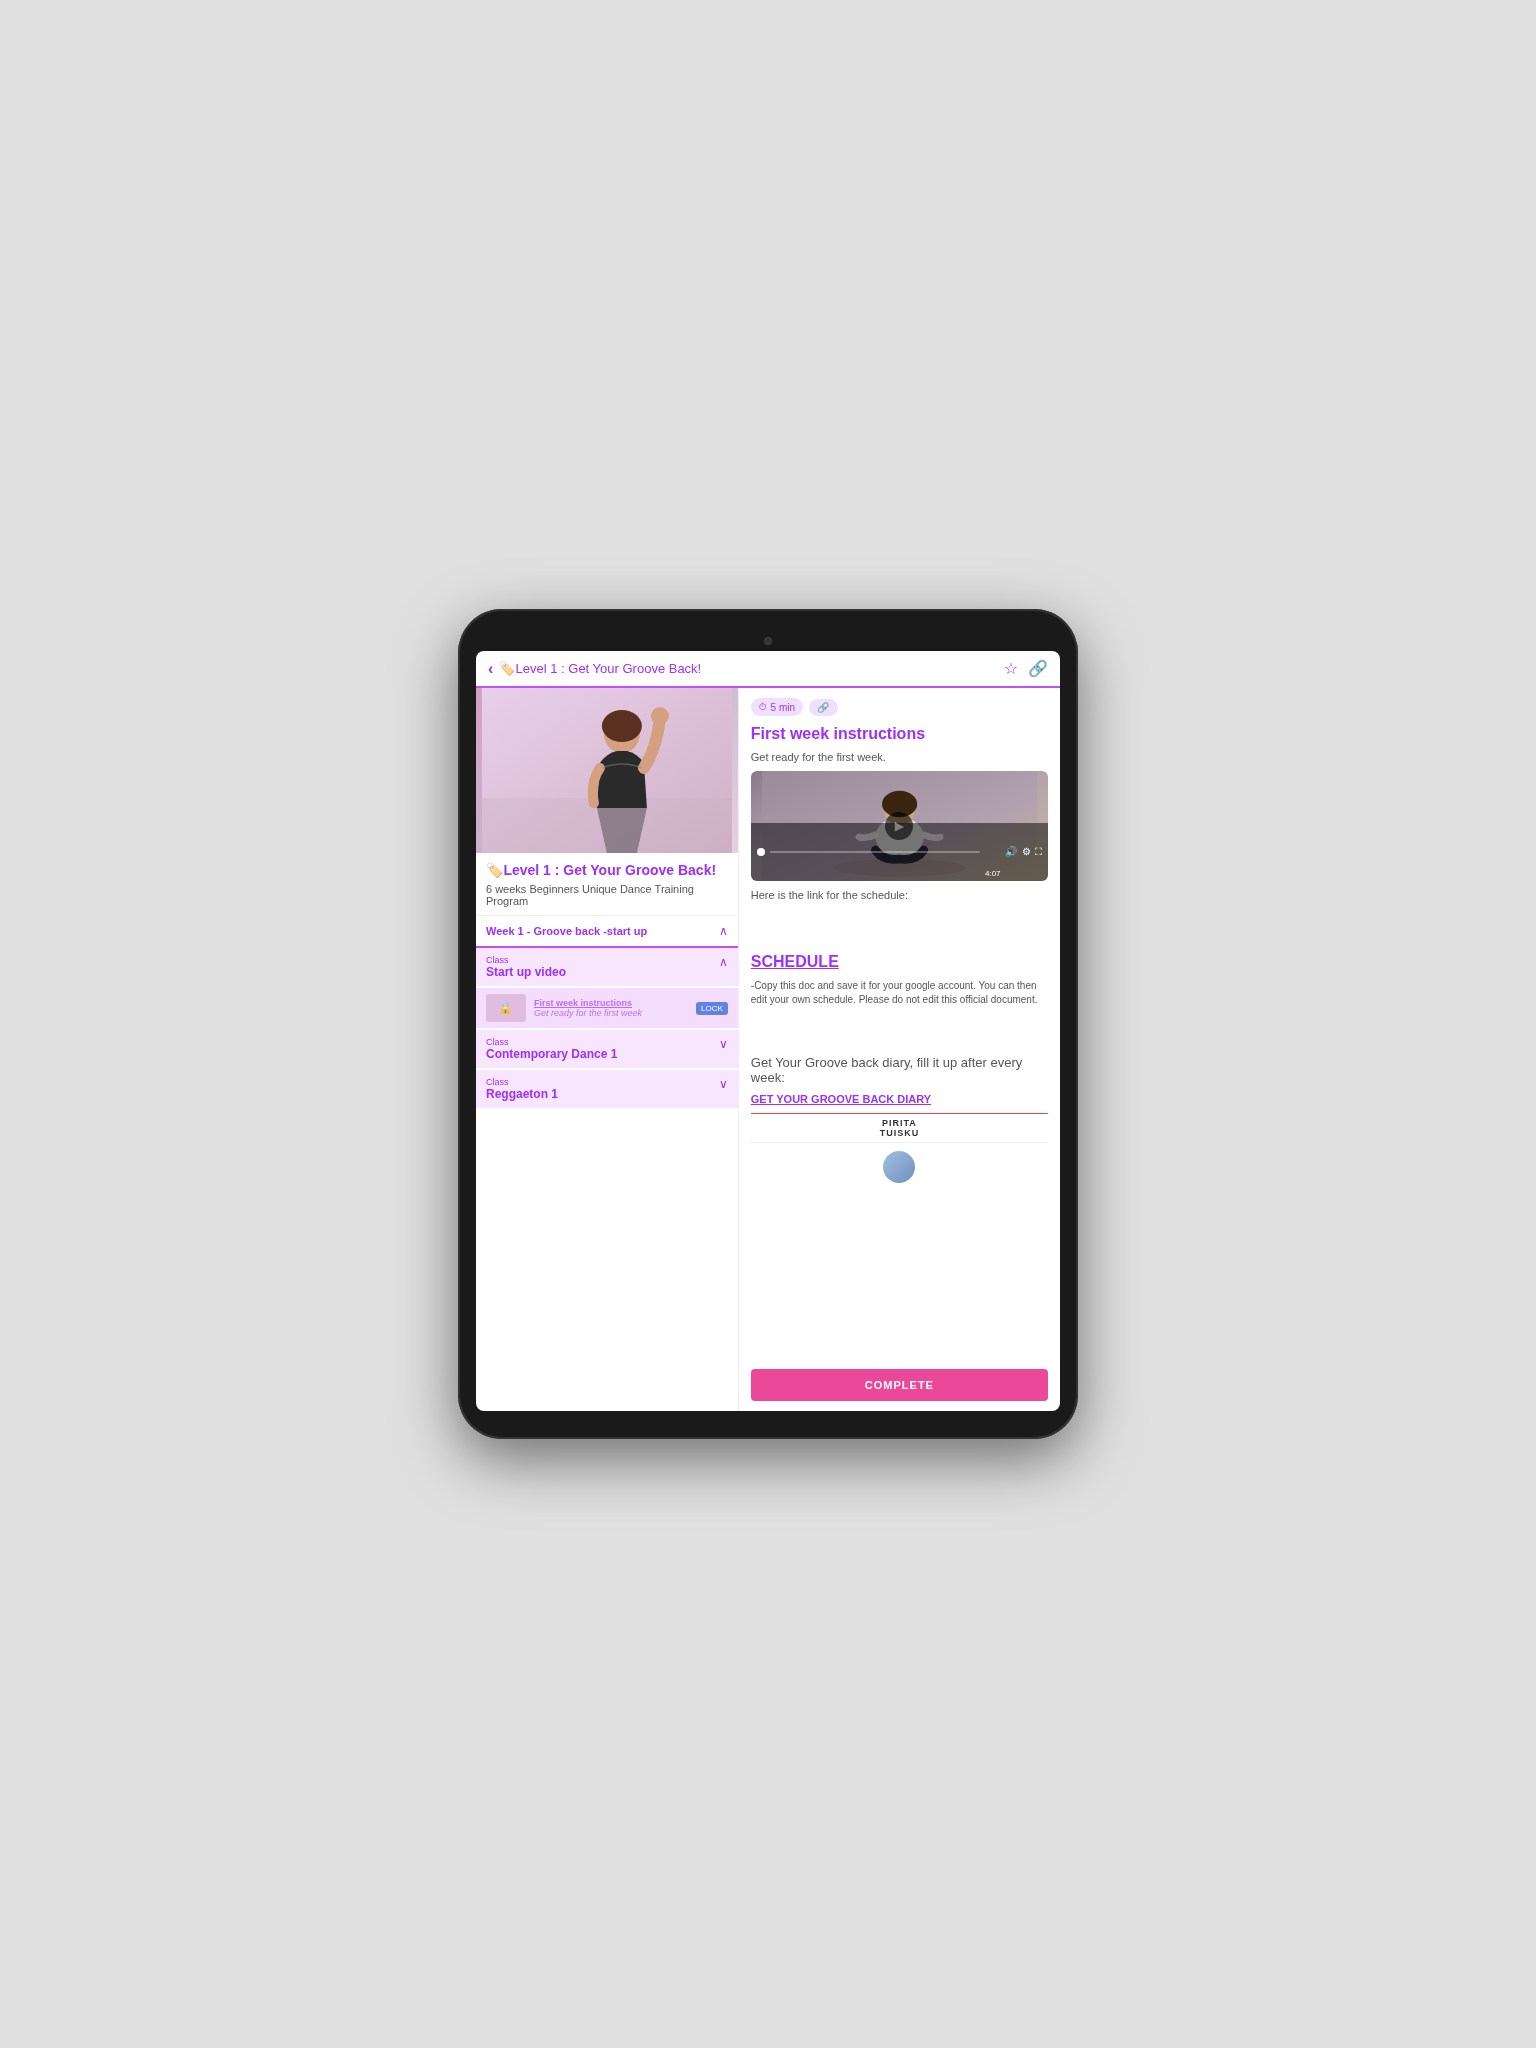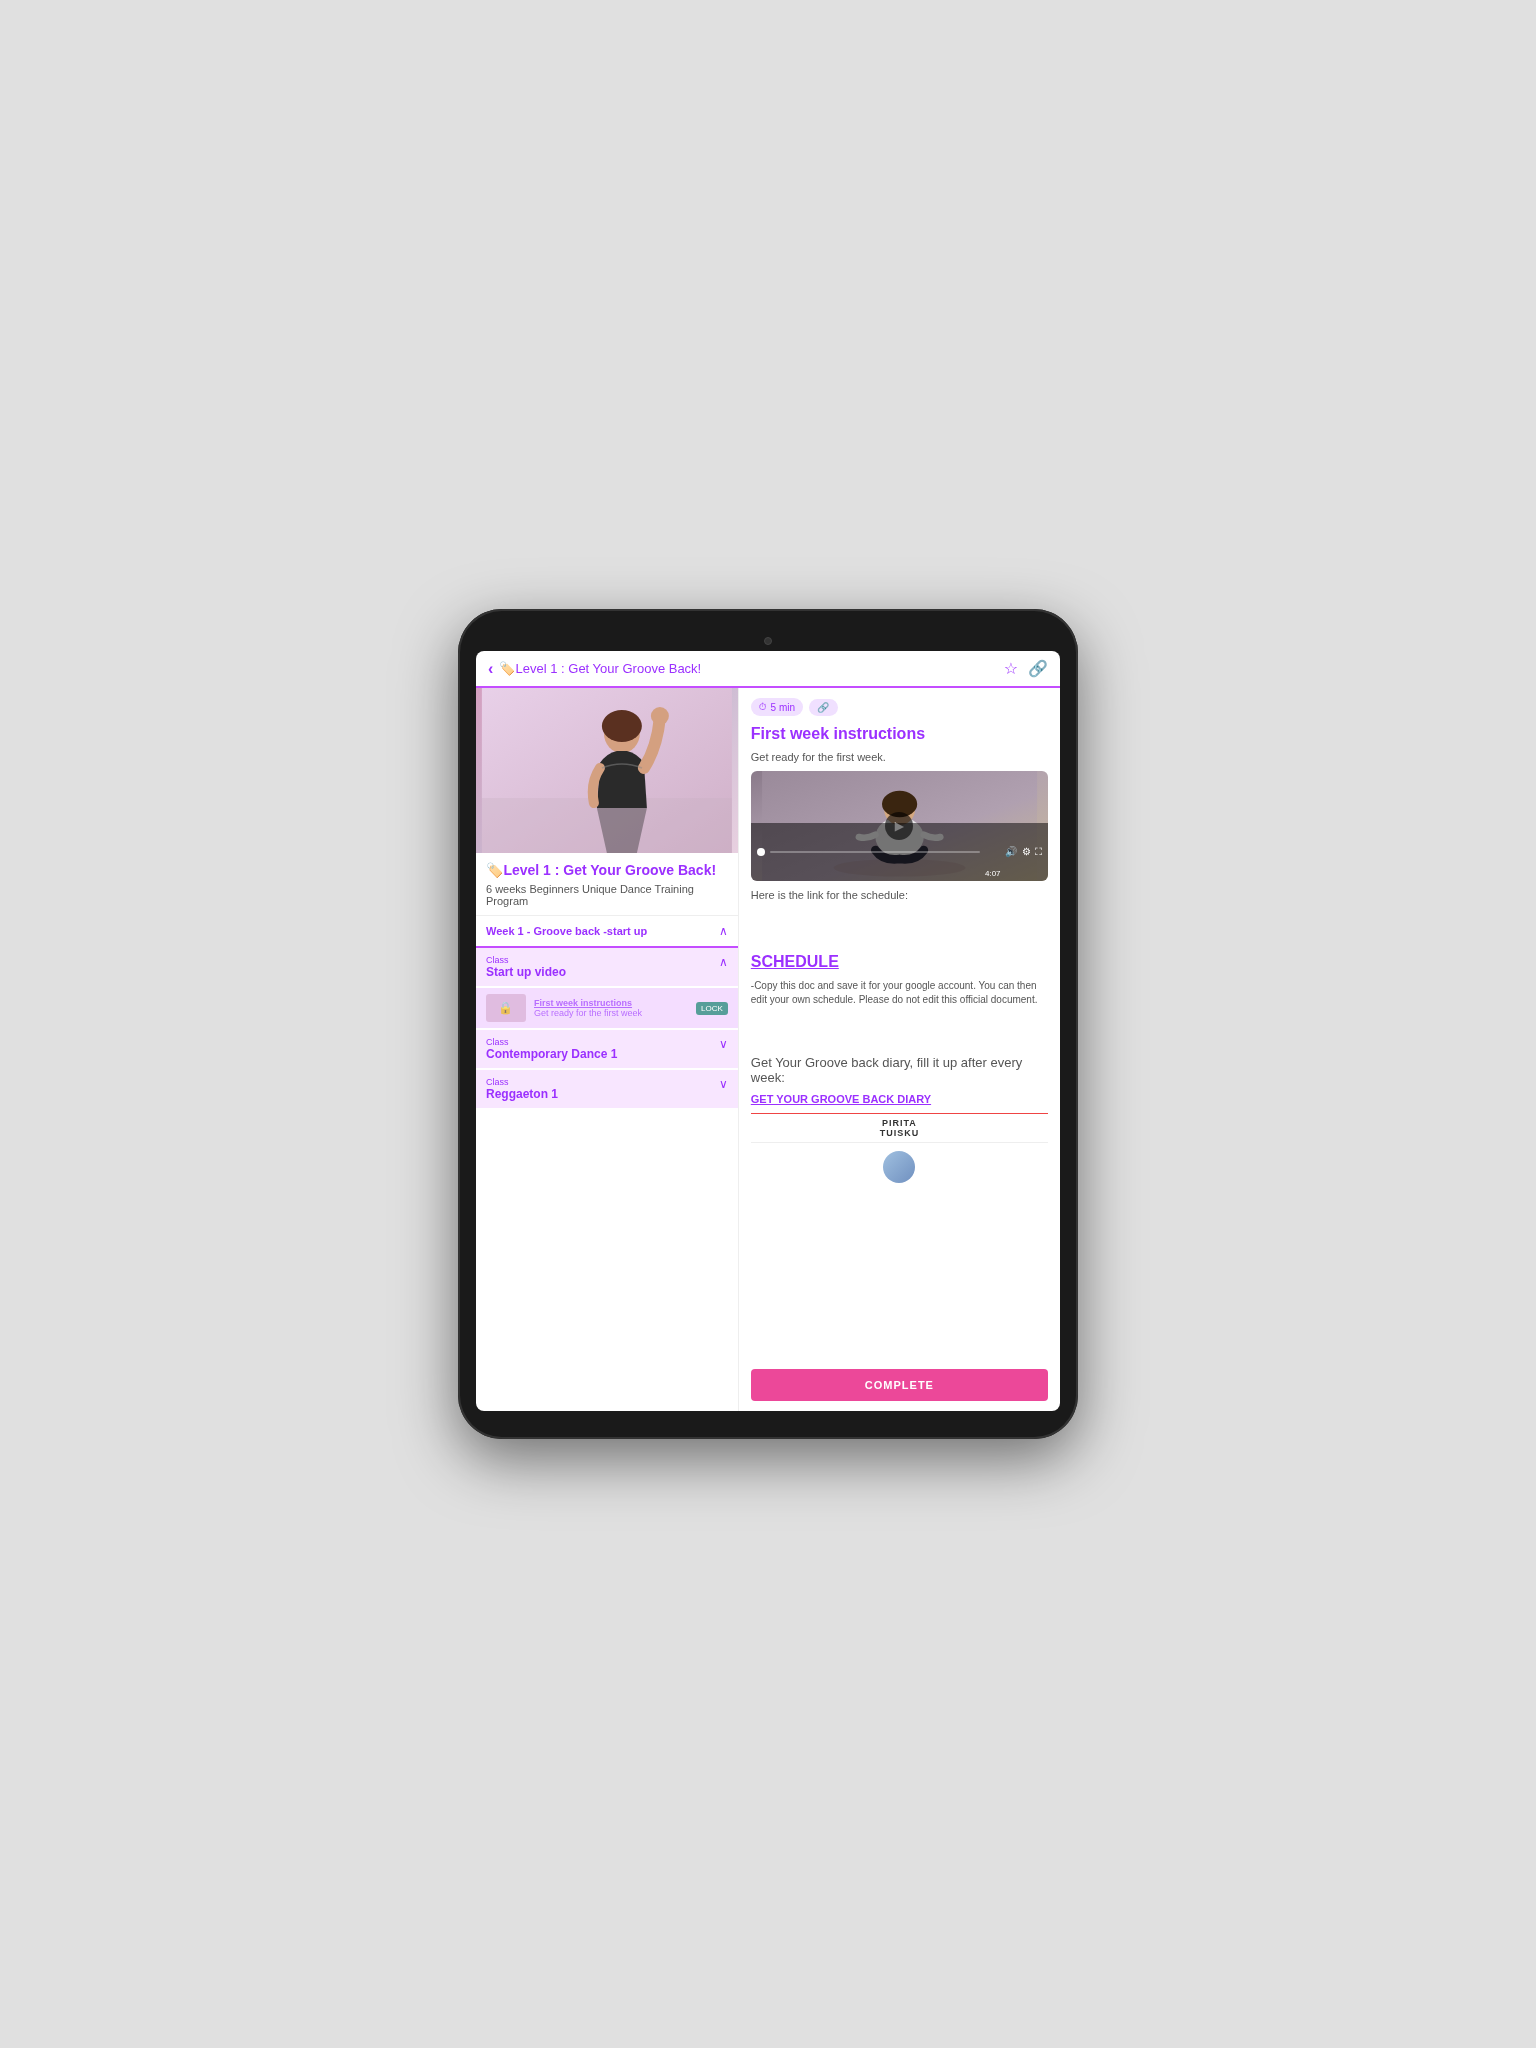--- a/index.html
+++ b/index.html
@@ -171,23 +171,24 @@
     }
     .locked-title {
       color: #9b30ff;
       font-size: 9px;
       font-weight: 600;
       text-decoration: underline;
     }
     .locked-subtitle {
       color: #9b30ff;
       font-size: 9px;
+      font-style: italic;
     }
     .locked-badge {
-      background: #0f766e;
+      background: #1d4ed8;
       color: white;
       font-size: 8px;
       padding: 2px 5px;
       border-radius: 3px;
     }
     
     .right-panel {
       width: 55%;
       overflow-y: auto;
       padding: 10px 12px;

